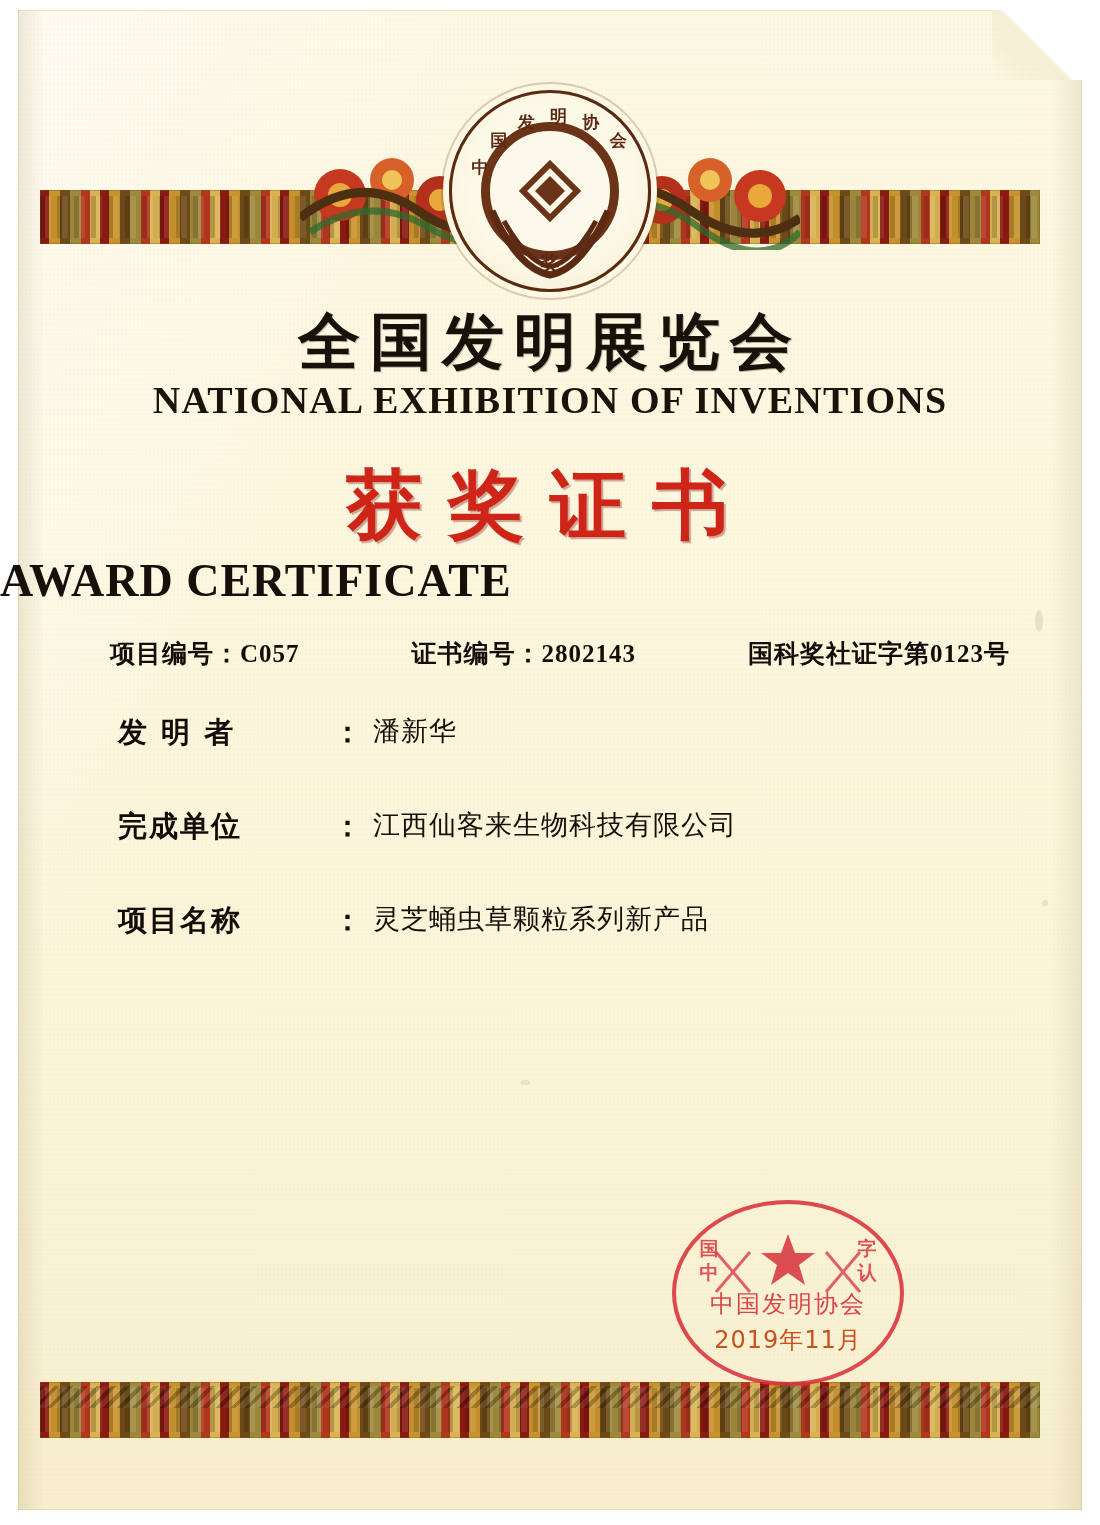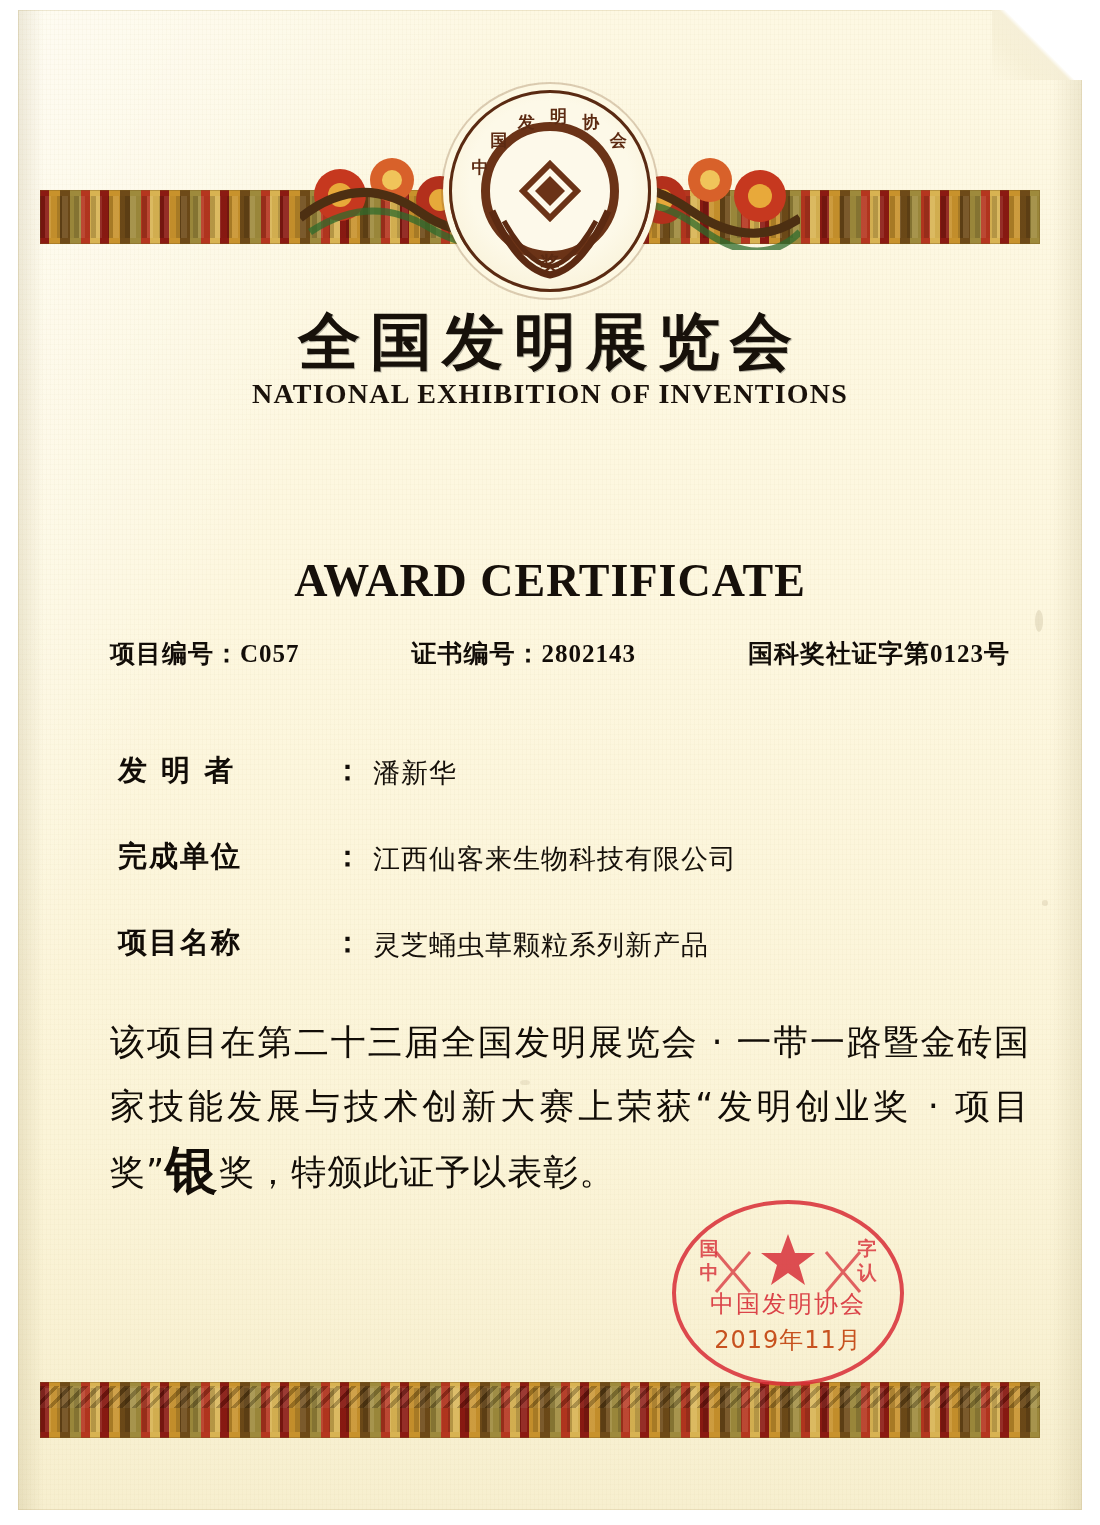--- a/index.html
+++ b/index.html
@@ -185,42 +185,41 @@
     letter-spacing: 10px;
     color: #17110a;
     text-shadow: 1px 1px 0 rgba(0,0,0,0.25);
   }
   .title-en {
     position: absolute;
     left: 0; right: 0;
     top: 378px;
     text-align: center;
     font-family: "Liberation Serif", serif;
-    font-size: 28px;
+    font-size: 38px;
     font-weight: bold;
     letter-spacing: 1.2px;
     color: #1a120b;
   }
   .award-cn {
     position: absolute;
     left: 0; right: 0;
     top: 455px;
     text-align: center;
     font-family: "DejaVu Sans", sans-serif;
     font-size: 76px;
     font-weight: bold;
     letter-spacing: 26px;
     color: #cf2418;
     text-shadow: 2px 2px 1px rgba(120,15,10,0.35);
   }
   .award-en {
     position: absolute;
     left: 0; right: 0;
     top: 554px;
-    text-align: center;
     font-family: "Liberation Serif", serif;
     font-size: 46px;
     font-weight: bold;
     letter-spacing: 1px;
     color: #16100a;
   }
 
   
   .numbers-row {
     position: absolute;
@@ -244,22 +243,23 @@
 
   
   .fields {
     position: absolute;
     left: 118px;
     top: 705px;
     width: 880px;
   }
   .field-row {
     display: flex;
-    align-items: flex-end;
+    align-items: flex-start;
     height: 86px;
+    margin-top: 8px;
   }
   .field-label {
     width: 215px;
     font-family: "DejaVu Sans", sans-serif;
     font-size: 29px;
     font-weight: bold;
     color: #110c07;
     letter-spacing: 2px;
   }
   .field-colon {
@@ -441,20 +441,21 @@
         <path d="M52 128 Q74 168 98 174" stroke="#5c2a12" stroke-width="5" fill="none"></path>
         <path d="M144 128 Q122 168 98 174" stroke="#5c2a12" stroke-width="5" fill="none"></path>
       </svg>
       <div class="emblem-bottom-char">奖</div>
     </div>
   </div>
 
   <div class="title-cn">全国发明展览会</div>
   <div class="title-en">NATIONAL EXHIBITION OF INVENTIONS</div>
 
+  <div class="award-cn">获奖证书</div>
   <div class="award-en">AWARD CERTIFICATE</div>
 
   <div class="numbers-row">
     <div class="num-item">
       <span class="label">项目编号：</span><span class="value">C057</span>
     </div>
     <div class="num-item">
       <span class="label">证书编号：</span><span class="value">2802143</span>
     </div>
     <div class="num-item">
@@ -473,23 +474,20 @@
       <div class="field-colon">：</div>
       <div class="field-value">江西仙客来生物科技有限公司</div>
     </div>
     <div class="field-row">
       <div class="field-label">项目名称</div>
       <div class="field-colon">：</div>
       <div class="field-value">灵芝蛹虫草颗粒系列新产品</div>
     </div>
   </div>
 
-  <div class="citation">
-    <span>该项目在第二十三届全国发明展览会 · 一带一路暨金砖国家技能发展与技术创新大赛上荣获“发明创业奖 · 项目奖”</span><span class="big-silver">银</span><span>奖，特颁此证予以表彰。</span>
-  </div>
 
   <div class="seal">
     <div class="seal-ellipse"></div>
     <svg class="seal-star" viewBox="0 0 60 58">
       <polygon points="30,2 37,21 57,21 41,33 47,53 30,41 13,53 19,33 3,21 23,21" fill="#d8313a"></polygon>
     </svg>
     <div class="seal-side-left">国中</div>
     <div class="seal-side-right">字认</div>
     <div class="seal-org">中国发明协会</div>
     <div class="seal-date">2019年11月</div>

